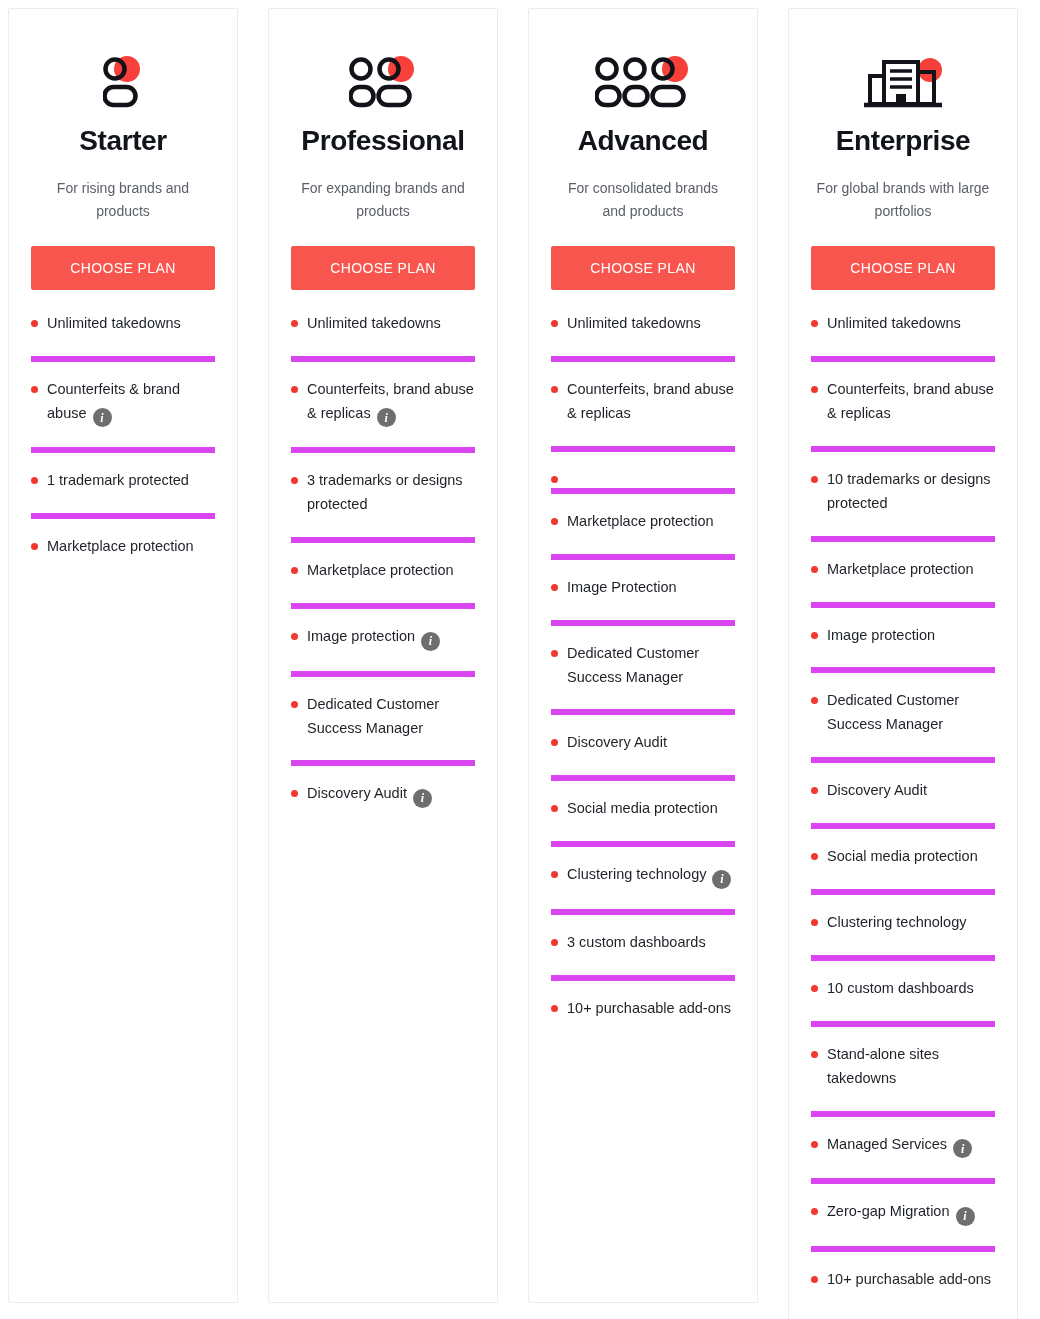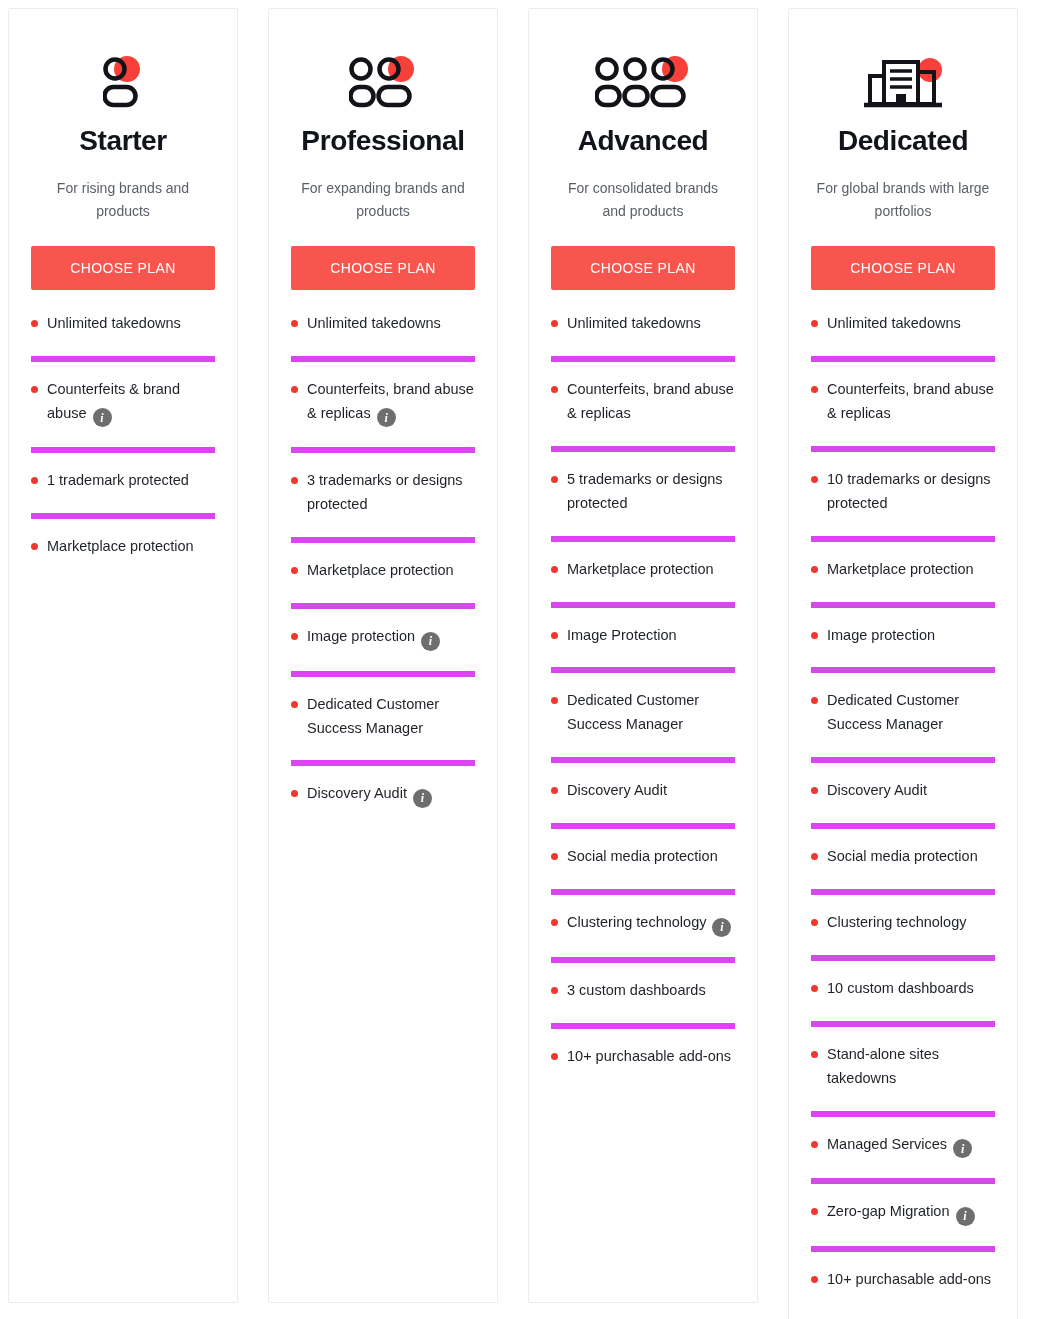--- a/index.html
+++ b/index.html
@@ -177,21 +177,21 @@
             <circle cx="68" cy="15" r="9.5" fill="none" stroke="#111318" stroke-width="4.5"></circle>
             <rect x="57.5" y="33" width="31" height="18" rx="9" fill="none" stroke="#111318" stroke-width="4.5"></rect>
           </svg>
         </div>
         <h2 class="plan-name">Advanced</h2>
         <p class="plan-tagline">For consolidated brands and products</p>
         <button class="choose-plan">CHOOSE PLAN</button>
         <ul class="features">
           <li class="feature"><span class="dot"></span><span class="feature-text">Unlimited takedowns</span></li>
           <li class="feature"><span class="dot"></span><span class="feature-text">Counterfeits, brand abuse &amp; replicas</span></li>
-          <li class="feature"><span class="dot"></span><span class="feature-text">5 trademarks or designs protected</span></li>
+          <li class="feature"><span class="dot"></span></li>
           <li class="feature"><span class="dot"></span><span class="feature-text">Marketplace protection</span></li>
           <li class="feature"><span class="dot"></span><span class="feature-text">Image Protection</span></li>
           <li class="feature"><span class="dot"></span><span class="feature-text">Dedicated Customer Success Manager</span></li>
           <li class="feature"><span class="dot"></span><span class="feature-text">Discovery Audit</span></li>
           <li class="feature"><span class="dot"></span><span class="feature-text">Social media protection</span></li>
           <li class="feature"><span class="dot"></span><span class="feature-text">Clustering technology</span><span class="info-icon">i</span></li>
           <li class="feature"><span class="dot"></span><span class="feature-text">3 custom dashboards</span></li>
           <li class="feature"><span class="dot"></span><span class="feature-text">10+ purchasable add-ons</span></li>
         </ul>
       </div>
@@ -202,21 +202,21 @@
             <rect x="24" y="8" width="34" height="42" fill="none" stroke="#111318" stroke-width="4"></rect>
             <rect x="10" y="22" width="14" height="28" fill="none" stroke="#111318" stroke-width="4"></rect>
             <rect x="58" y="18" width="16" height="32" fill="none" stroke="#111318" stroke-width="4"></rect>
             <line x1="30" y1="17" x2="52" y2="17" stroke="#111318" stroke-width="3.5"></line>
             <line x1="30" y1="25" x2="52" y2="25" stroke="#111318" stroke-width="3.5"></line>
             <line x1="30" y1="33" x2="52" y2="33" stroke="#111318" stroke-width="3.5"></line>
             <rect x="36" y="40" width="10" height="10" fill="#111318"></rect>
             <line x1="4" y1="51" x2="82" y2="51" stroke="#111318" stroke-width="4.5"></line>
           </svg>
         </div>
-        <h2 class="plan-name">Dedicated</h2>
+        <h2 class="plan-name">Enterprise</h2>
         <p class="plan-tagline">For global brands with large portfolios</p>
         <button class="choose-plan">CHOOSE PLAN</button>
         <ul class="features">
           <li class="feature"><span class="dot"></span><span class="feature-text">Unlimited takedowns</span></li>
           <li class="feature"><span class="dot"></span><span class="feature-text">Counterfeits, brand abuse &amp; replicas</span></li>
           <li class="feature"><span class="dot"></span><span class="feature-text">10 trademarks or designs protected</span></li>
           <li class="feature"><span class="dot"></span><span class="feature-text">Marketplace protection</span></li>
           <li class="feature"><span class="dot"></span><span class="feature-text">Image protection</span></li>
           <li class="feature"><span class="dot"></span><span class="feature-text">Dedicated Customer Success Manager</span></li>
           <li class="feature"><span class="dot"></span><span class="feature-text">Discovery Audit</span></li>

